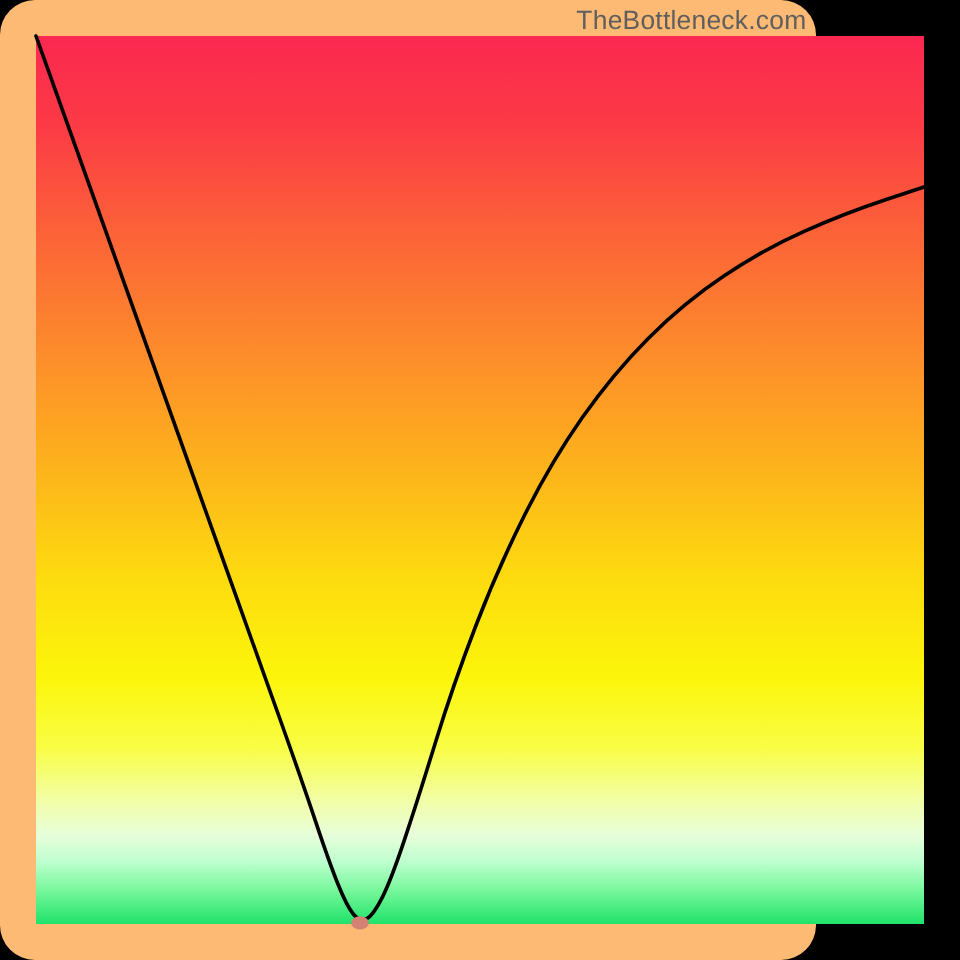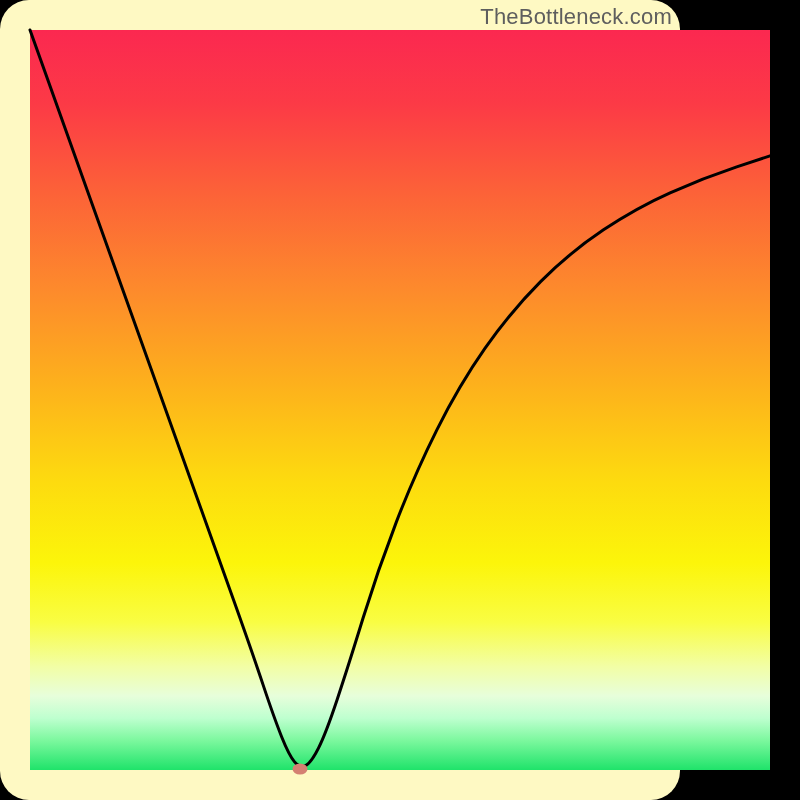--- a/index.html
+++ b/index.html
@@ -8,21 +8,21 @@
     width: 800px;
     height: 800px;
     background: #000;
     font-family: Arial, Helvetica, sans-serif;
     overflow: hidden;
   }
   .frame {
     position: absolute;
     left: 0; top: 0;
     width: 680px; height: 800px;
-    background: #fef9c3;
+    background: #fdba74;
     border-radius: 29px;
   }
   .plot-area {
     position: absolute;
     left: 30px;
     top: 30px;
     width: 740px;
     height: 740px;
     
     background: linear-gradient(to bottom,

